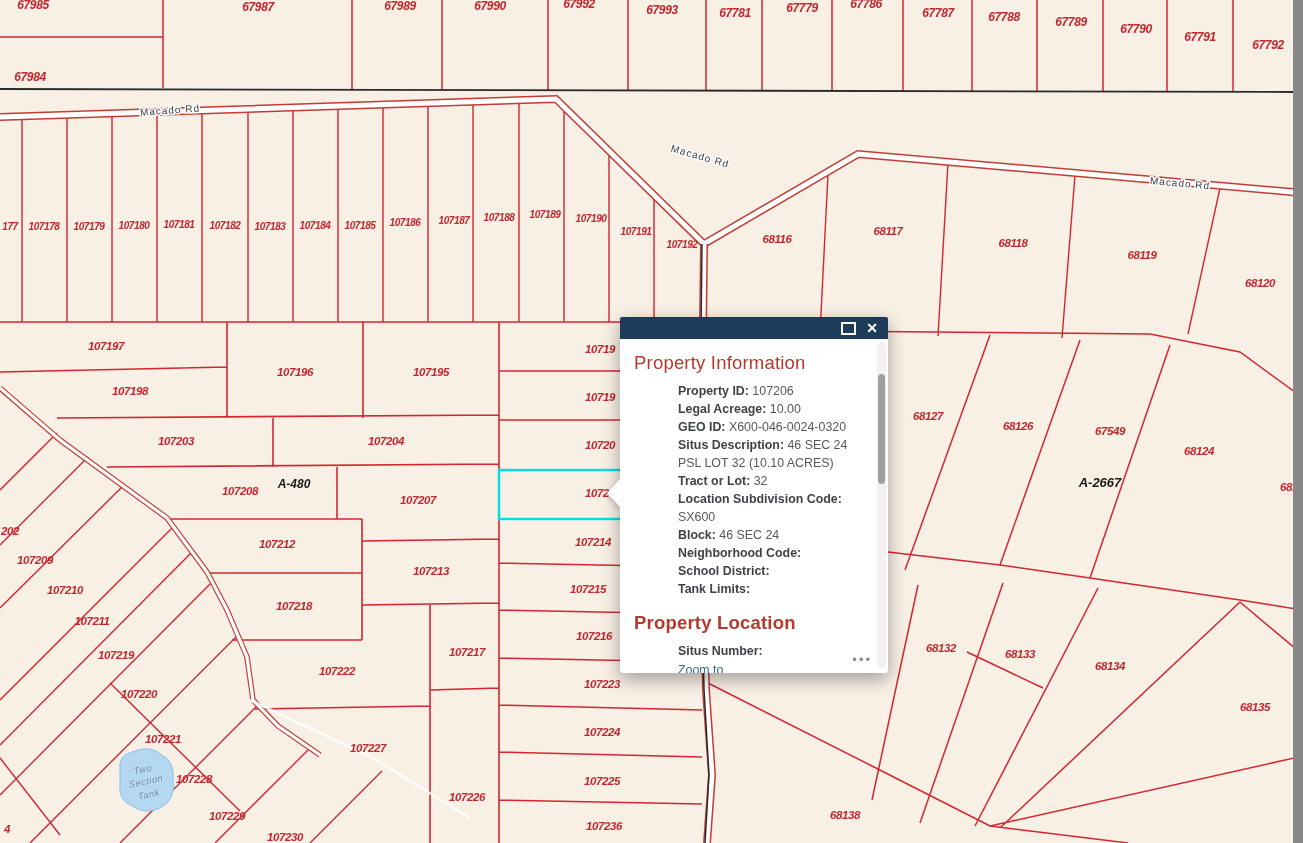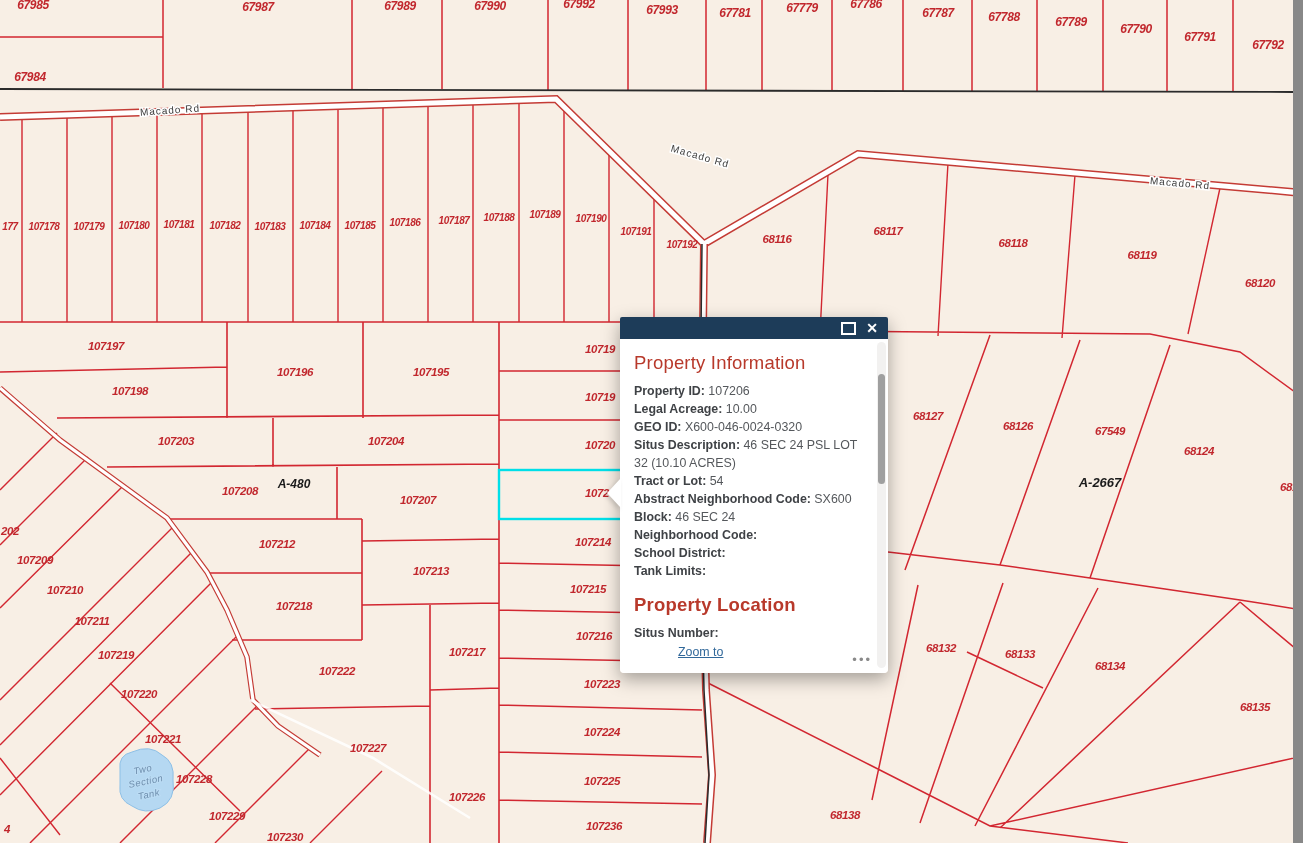--- a/index.html
+++ b/index.html
@@ -18,21 +18,21 @@
          box-shadow:0 6px 18px rgba(0,0,0,.35);border-radius:2px 2px 4px 4px;}
   .popup-titlebar{height:22px;background:#1d3c59;border-radius:2px 2px 0 0;position:relative;}
   .tb-btn{position:absolute;top:0;height:22px;display:flex;align-items:center;justify-content:center;cursor:pointer;}
   .tb-max{right:30px;width:20px;}
   .tb-max .sq{width:11px;height:9px;border:2px solid #fff;display:block;}
   .tb-close{right:6px;width:20px;color:#fff;font-size:14px;font-weight:700;line-height:22px;}
   .popup-body{position:relative;background:#fff;height:334px;border-radius:0 0 4px 4px;
               padding:0 20px 8px 14px;box-sizing:border-box;overflow:hidden;}
   .popup-h{color:#b8392b;font-size:18.5px;font-weight:400;margin:0;padding:13px 0 8px 0;letter-spacing:0.2px;}
   .popup-h2{color:#b8392b;font-size:18.5px;font-weight:700;margin:0;padding:14px 0 8px 0;letter-spacing:0.2px;}
-  .frow{font-size:12.4px;line-height:18px;color:#55585c;}
+  .frow{font-size:12.4px;line-height:18px;color:#55585c;margin-left:44px;}
   .flabel{font-weight:700;color:#3f4246;}
   .zoomto{display:inline-block;margin-top:2px;font-size:12.4px;color:#31689a;text-decoration:underline;cursor:pointer;margin-left:44px;}
   .more{position:absolute;right:16px;bottom:6px;color:#8a8a8a;font-size:13px;letter-spacing:2px;cursor:pointer;}
   .psb{position:absolute;right:2px;top:3px;width:9px;height:326px;background:#f2f1f0;border-radius:5px;}
   .psb .thumb{position:absolute;left:1px;top:32px;width:7px;height:110px;background:#9f9f9f;border-radius:4px;}
   .pointer{position:absolute;left:-13px;top:161px;width:0;height:0;
            border-top:15px solid transparent;border-bottom:15px solid transparent;border-right:14px solid #fff;
            filter:drop-shadow(-2px 2px 2px rgba(0,0,0,.15));}
 </style>
 </head>
@@ -173,22 +173,22 @@
         </span>
       <span class="tb-btn tb-close">✕</span>
     </div>
     <div class="popup-body">
       <h2 class="popup-h">Property Information</h2>
       <div id="fields1">
           <div class="frow"><span class="flabel">Property ID:</span><span> 107206</span></div>
           <div class="frow"><span class="flabel">Legal Acreage:</span><span> 10.00</span></div>
           <div class="frow"><span class="flabel">GEO ID:</span><span> X600-046-0024-0320</span></div>
           <div class="frow"><span class="flabel">Situs Description:</span><span> 46 SEC 24 PSL LOT 32 (10.10 ACRES)</span></div>
-          <div class="frow"><span class="flabel">Tract or Lot:</span><span> 54</span></div>
-          <div class="frow"><span class="flabel">Abstract Neighborhood Code:</span><span> SX600</span></div>
+          <div class="frow"><span class="flabel">Tract or Lot:</span><span> 32</span></div>
+          <div class="frow"><span class="flabel">Location Subdivision Code:</span><span> SX600</span></div>
           <div class="frow"><span class="flabel">Block:</span><span> 46 SEC 24</span></div>
           <div class="frow"><span class="flabel">Neighborhood Code:</span><span></span></div>
           <div class="frow"><span class="flabel">School District:</span><span></span></div>
           <div class="frow"><span class="flabel">Tank Limits:</span><span></span></div>
         </div>
       <h2 class="popup-h2">Property Location</h2>
       <div id="fields2">
           <div class="frow"><span class="flabel">Situs Number:</span><span></span></div>
         </div>
       <a class="zoomto">Zoom to</a>

